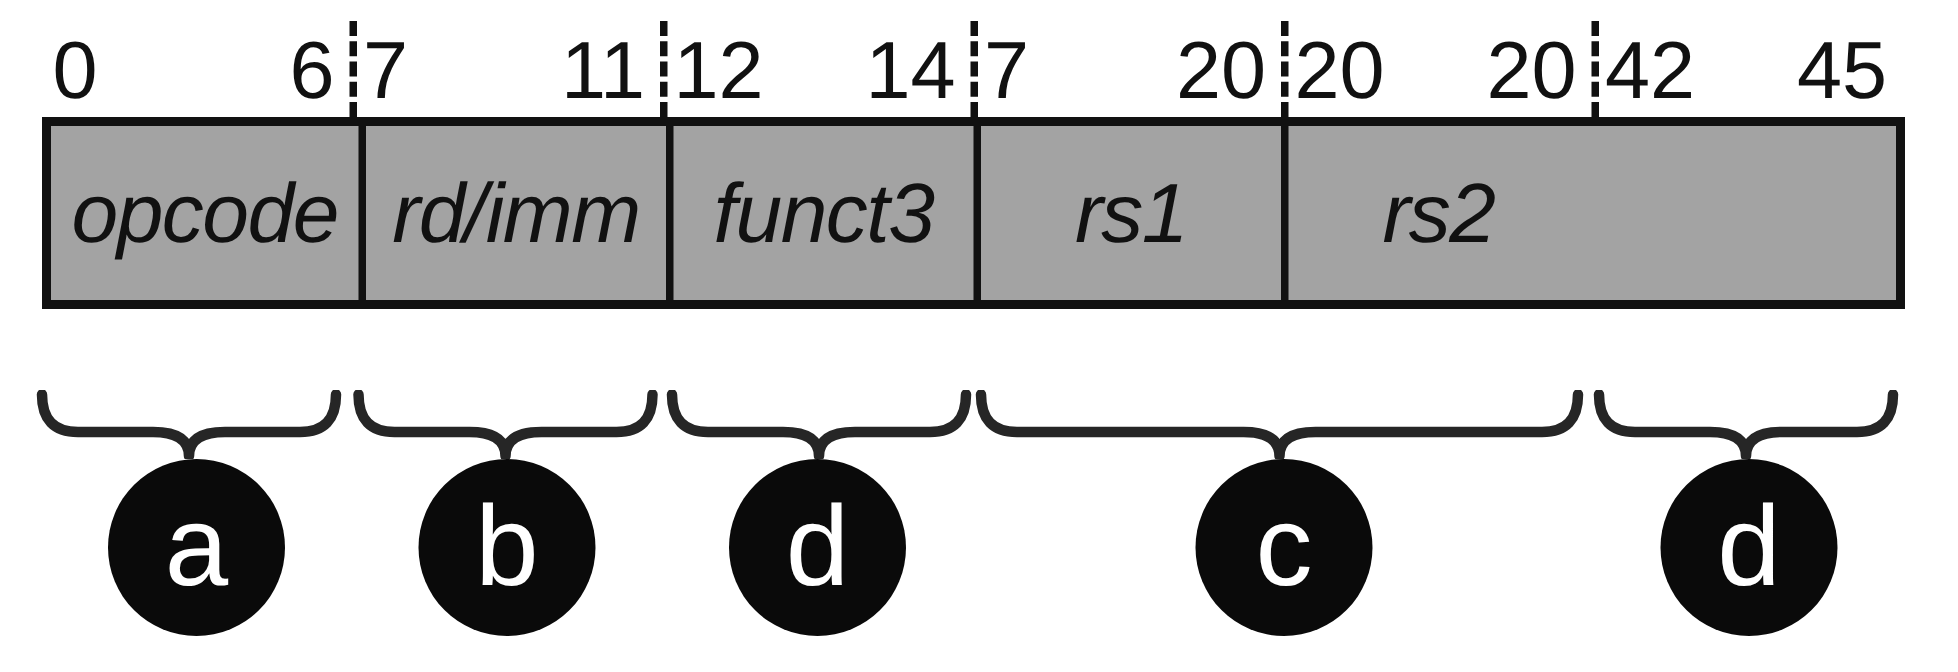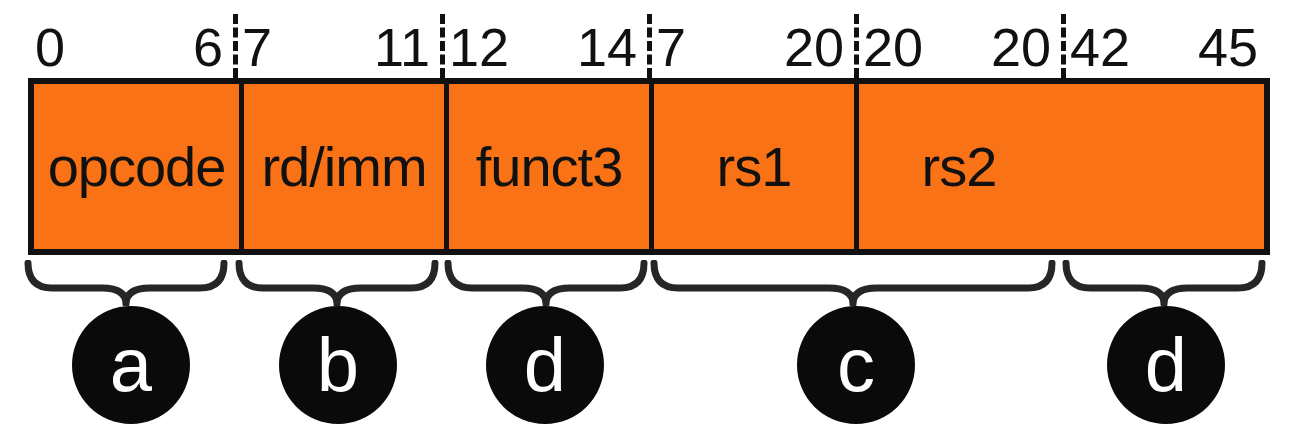--- a/index.html
+++ b/index.html
@@ -27,24 +27,25 @@
   
   .vdash {
     position:absolute; top:14px; height:64px; width:0;
     border-left:5px dashed #111111;
   }
   .vd1{left:233px}.vd2{left:440px}.vd3{left:647px}.vd4{left:854px}.vd5{left:1061px}
 
   
   .fieldbox {
     position:absolute; left:28px; top:78px;
-    width:1242px; height:177px;
+    width:1242px; height:128px;
     border:6px solid #111111; box-sizing:border-box;
     display:grid; grid-template-columns:repeat(6,1fr);
-    background:#f97316;
+    background:#a3a3a3;
+    font-style:italic;
   }
   .fcell {
     display:flex; flex-direction:column; justify-content:center; align-items:center;
     font-size:56px; line-height:1.28; letter-spacing:-1px;
     text-align:center; white-space:nowrap; overflow:hidden;
   }
   .fcell + .fcell { border-left:5px solid #111111; }
 
   
   .brace { position:absolute; top:260px; }

